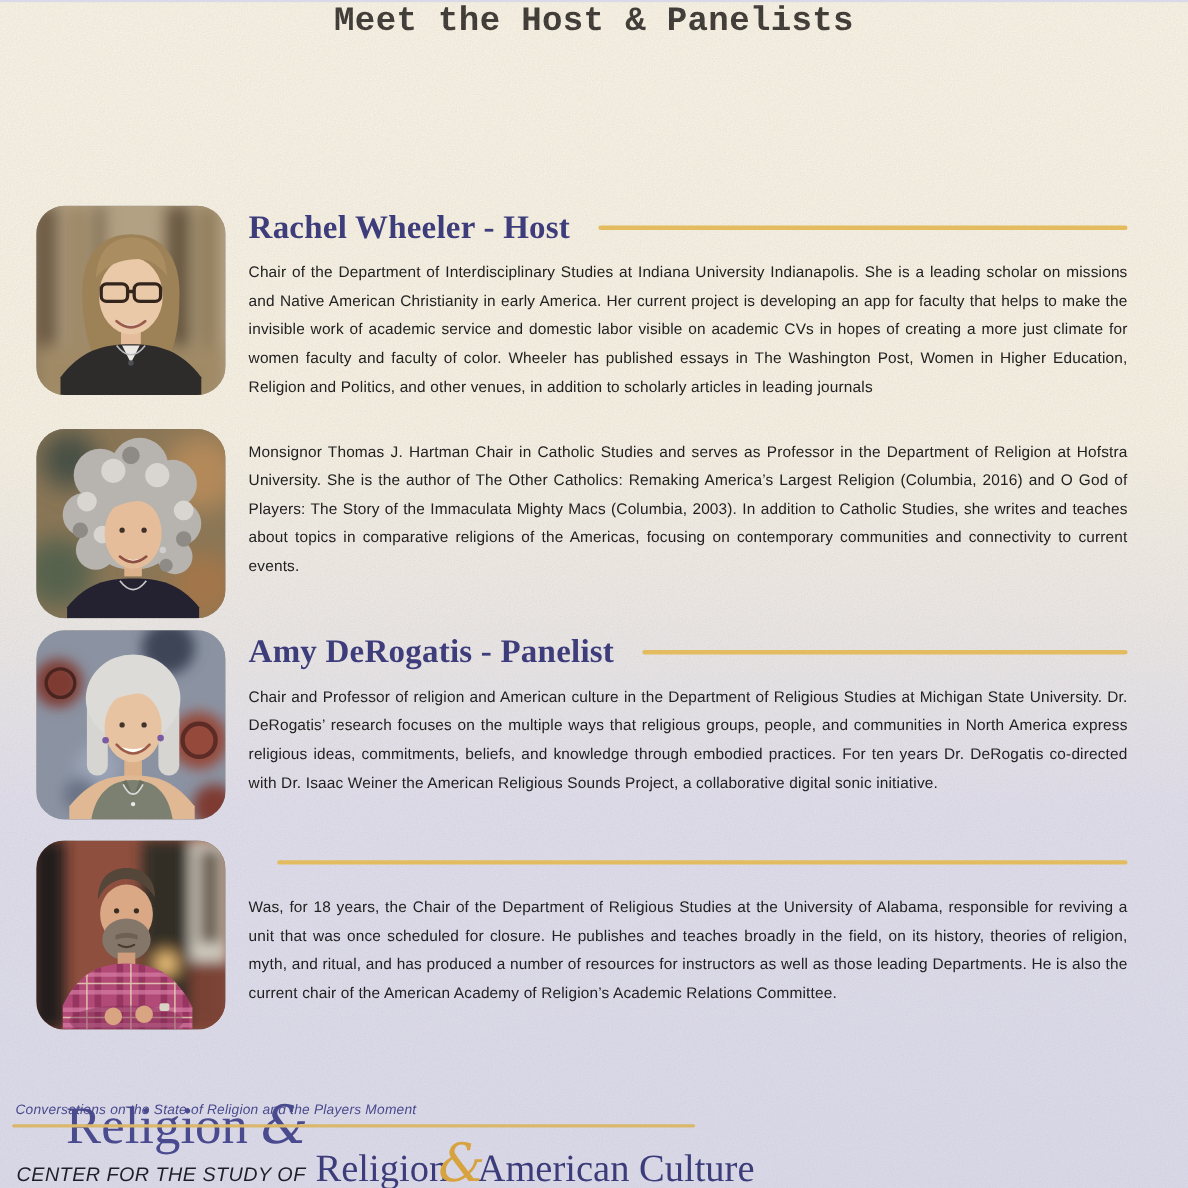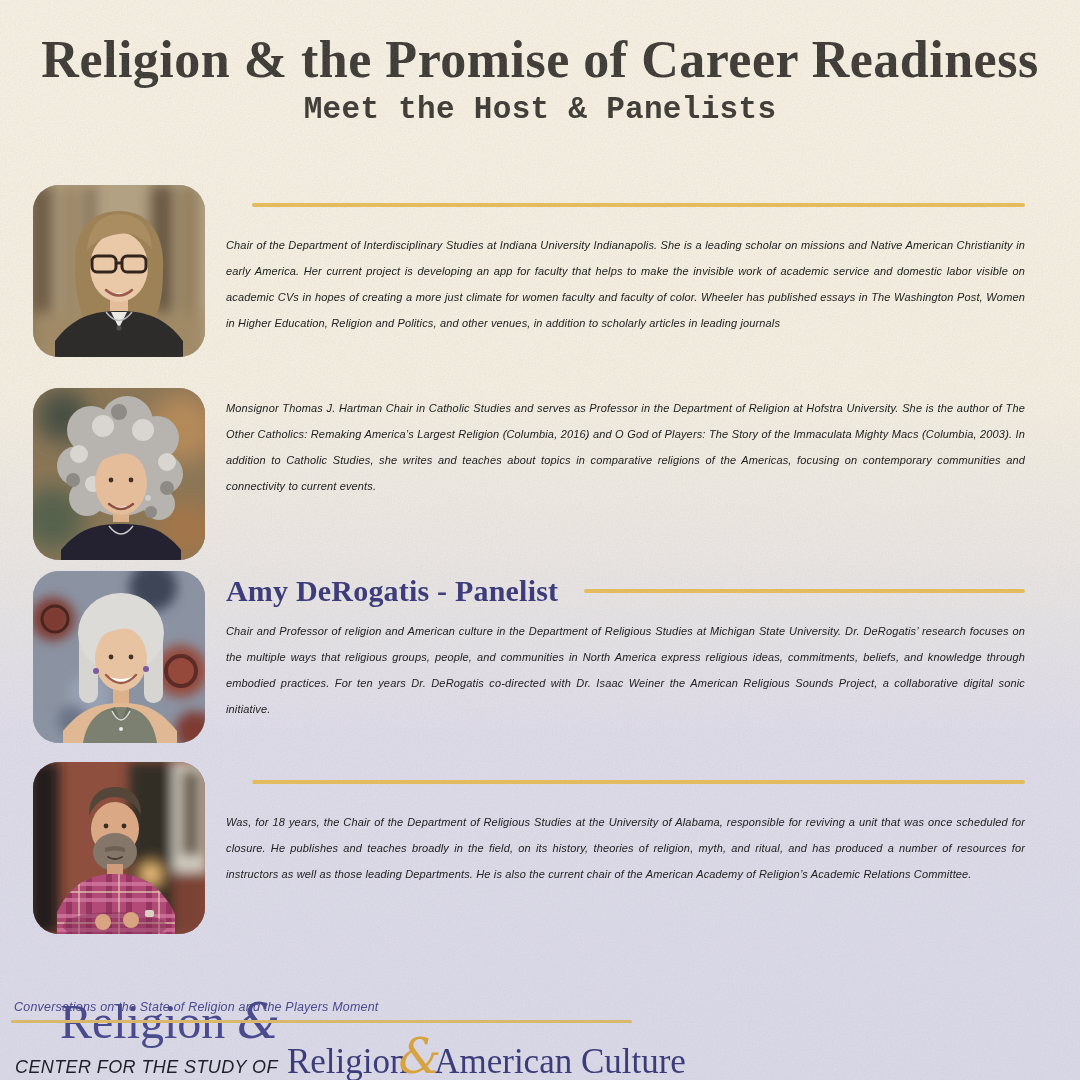--- a/index.html
+++ b/index.html
@@ -29,22 +29,22 @@
   .photo{width:172px;height:172px;border-radius:26px;overflow:hidden;flex:0 0 auto;background:#999;}
   .photo svg{display:block;}
   .pcontent{flex:1;margin-left:21px;min-width:0;}
   .name-row{display:flex;align-items:center;height:40px;}
   .pname{
     margin:0;font-family:"Liberation Serif",serif;font-weight:700;font-size:30px;
     color:#3e3d7b;white-space:nowrap;letter-spacing:.2px;
   }
   .rule{flex:1;height:4px;background:#e3bc5f;border-radius:2px;margin-left:26px;}
   .pbio{
-    margin:7px 0 0;font-size:11px;line-height:26px;text-align:justify;
-    color:#212121;letter-spacing:.15px;font-style:italic;
+    margin:7px 0 0;font-size:14px;line-height:26px;text-align:justify;
+    color:#212121;letter-spacing:.15px;
   }
 
   
   .brand{
     position:absolute;left:15px;top:995px;
     font-family:"Liberation Serif",serif;font-size:48px;color:#4a4a8e;line-height:1.1;margin-left:45px;
   }
   .brand .amp{font-family:"DejaVu Serif",serif;font-style:italic;}
   .tagline{
     position:absolute;left:14px;top:1000px;
@@ -67,21 +67,20 @@
 
   <svg class="texture" width="1080" height="1080" aria-hidden="true">
     <filter id="grain">
         <feTurbulence type="fractalNoise" baseFrequency="0.8" numOctaves="2" stitchTiles="stitch"></feTurbulence>
       <feColorMatrix type="matrix" values="0 0 0 0 0.45  0 0 0 0 0.42  0 0 0 0 0.55  0.35 0.35 0.35 0 -0.38"></feColorMatrix>
     </filter>
     <rect width="1080" height="1080" filter="url(#grain)" opacity="0.5"></rect>
   </svg>
 
   <header>
-    <h1 class="title">Religion &amp; the Promise of Career Readiness</h1>
     <h2 class="subtitle">Meet the Host &amp; Panelists</h2>
   </header>
 
   <section class="person-row row-1">
     <div class="photo">
       <svg viewBox="0 0 172 172" width="172" height="172">
         <defs>
             <filter id="rb" x="-30%" y="-30%" width="160%" height="160%">
               <feGaussianBlur stdDeviation="7"></feGaussianBlur>
             </filter>
@@ -107,20 +106,21 @@
         <path d="M73 105 Q86 116 99 105 Q86 112 73 105 Z" fill="#fffdf8"></path>
         <path d="M73 105 Q86 116 99 105" stroke="#9a5a4c" stroke-width="2.5" fill="none" stroke-linecap="round"></path>
         <path d="M22 172 L22 156 C40 132 60 126 86 126 C112 126 132 132 150 156 L150 172 Z" fill="#2e2c2a"></path>
         <path d="M78 127 L86 143 L94 127 Z" fill="#ece9e4"></path>
         <path d="M73 127 Q86 144 99 127" stroke="#b9b9c0" stroke-width="1.5" fill="none"></path>
         <circle cx="86" cy="143" r="2.5" fill="#4e4e55"></circle>
       </svg>
     </div>
     <div class="pcontent">
       <div class="name-row">
+        <h3 class="pname">Rachel Wheeler - Host</h3>
         <div class="rule"></div>
       </div>
       <p class="pbio">Chair of the Department of Interdisciplinary Studies at Indiana University Indianapolis. She is a leading scholar on missions and Native American Christianity in early America. Her current project is developing an app for faculty that helps to make the invisible work of academic service and domestic labor visible on academic CVs in hopes of creating a more just climate for women faculty and faculty of color. Wheeler has published essays in The Washington Post, Women in Higher Education, Religion and Politics, and other venues, in addition to scholarly articles in leading journals</p>
     </div>
   </section>
 
   <section class="person-row row-2">
     <div class="photo">
       <svg viewBox="0 0 172 172" width="172" height="172">
         <defs>

